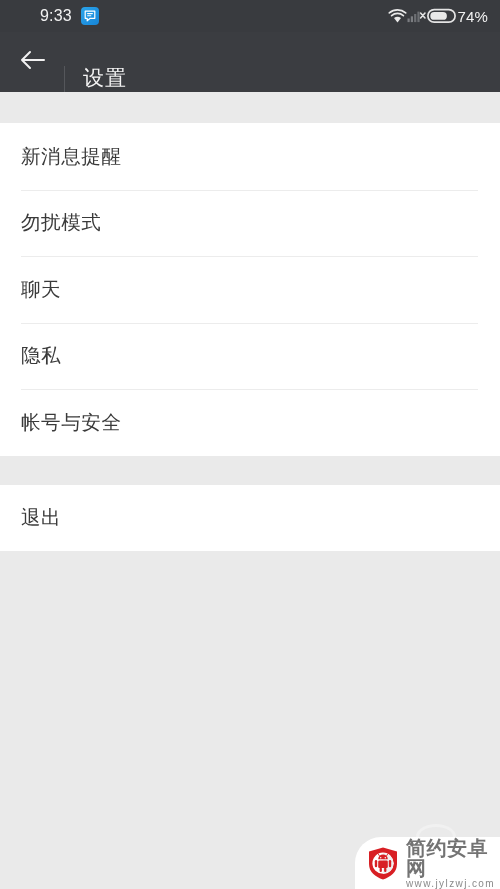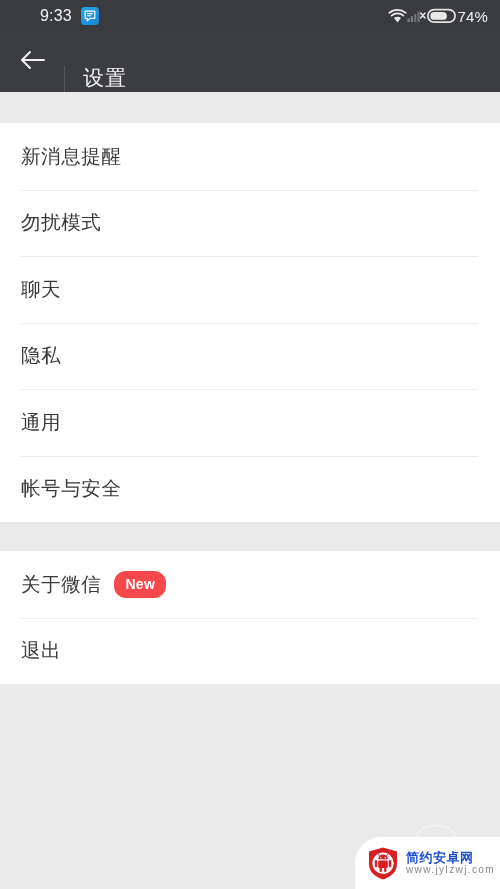--- a/index.html
+++ b/index.html
@@ -165,23 +165,23 @@
     gap: 7px;
   }
   .wm-shield { display: block; }
   .wm-text {
     display: flex;
     flex-direction: column;
     justify-content: center;
     gap: 1px;
   }
   .wm-title {
-    font-size: 13px;
+    font-size: 20px;
     font-weight: bold;
-    color: #1d4ed8;
+    color: #737373;
     letter-spacing: 0.5px;
     line-height: 1;
   }
   .wm-url {
     font-size: 10px;
     color: #8a8a8a;
     letter-spacing: 1.4px;
     line-height: 1;
   }
   .wm-arc {
@@ -264,34 +264,27 @@
       <div class="row">
         <span class="row-label">勿扰模式</span>
       </div>
       <div class="row">
         <span class="row-label">聊天</span>
       </div>
       <div class="row">
         <span class="row-label">隐私</span>
       </div>
       <div class="row">
-        <span class="row-label">通用</span>
-      </div>
-      <div class="row">
         <span class="row-label">帐号与安全</span>
       </div>
     </div>
 
     <div class="gap gap-middle"></div>
 
     <div class="group">
-      <div class="row">
-        <span class="row-label">关于微信</span>
-        <span class="badge-new">New</span>
-      </div>
       <div class="row">
         <span class="row-label">退出</span>
       </div>
     </div>
 
   </div>
 
   <div class="wm-arc"></div>
   <div class="watermark">
     <span>

